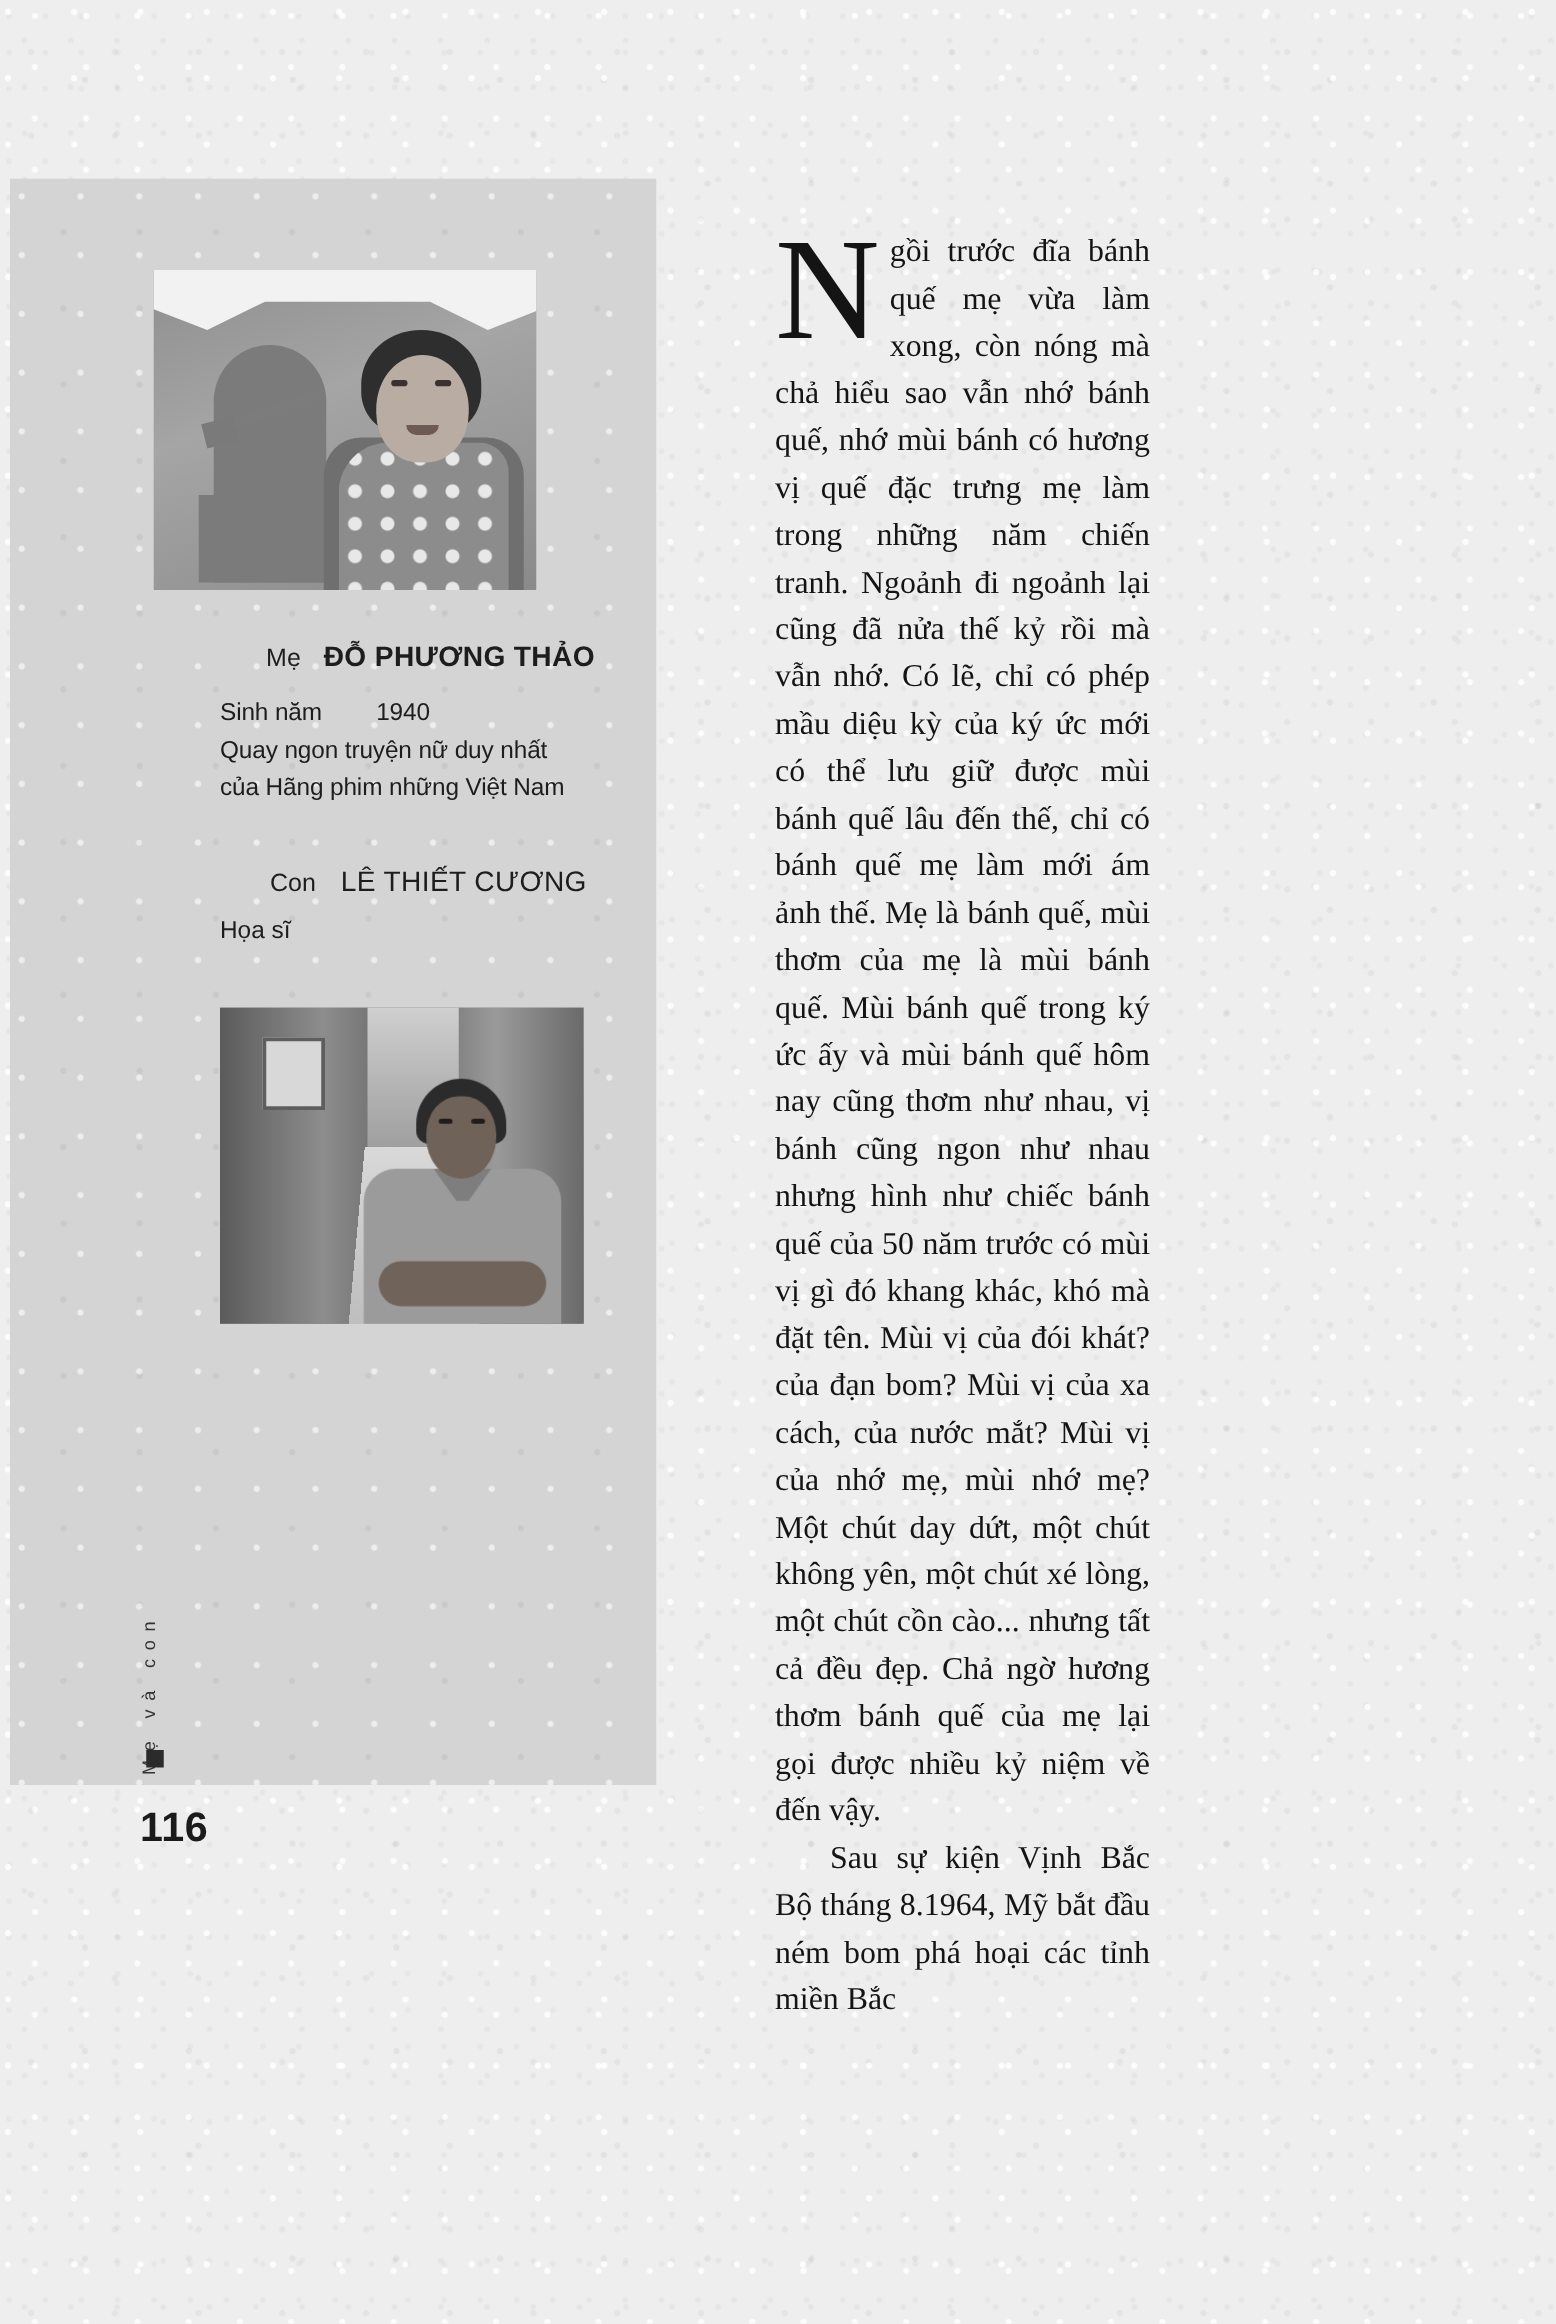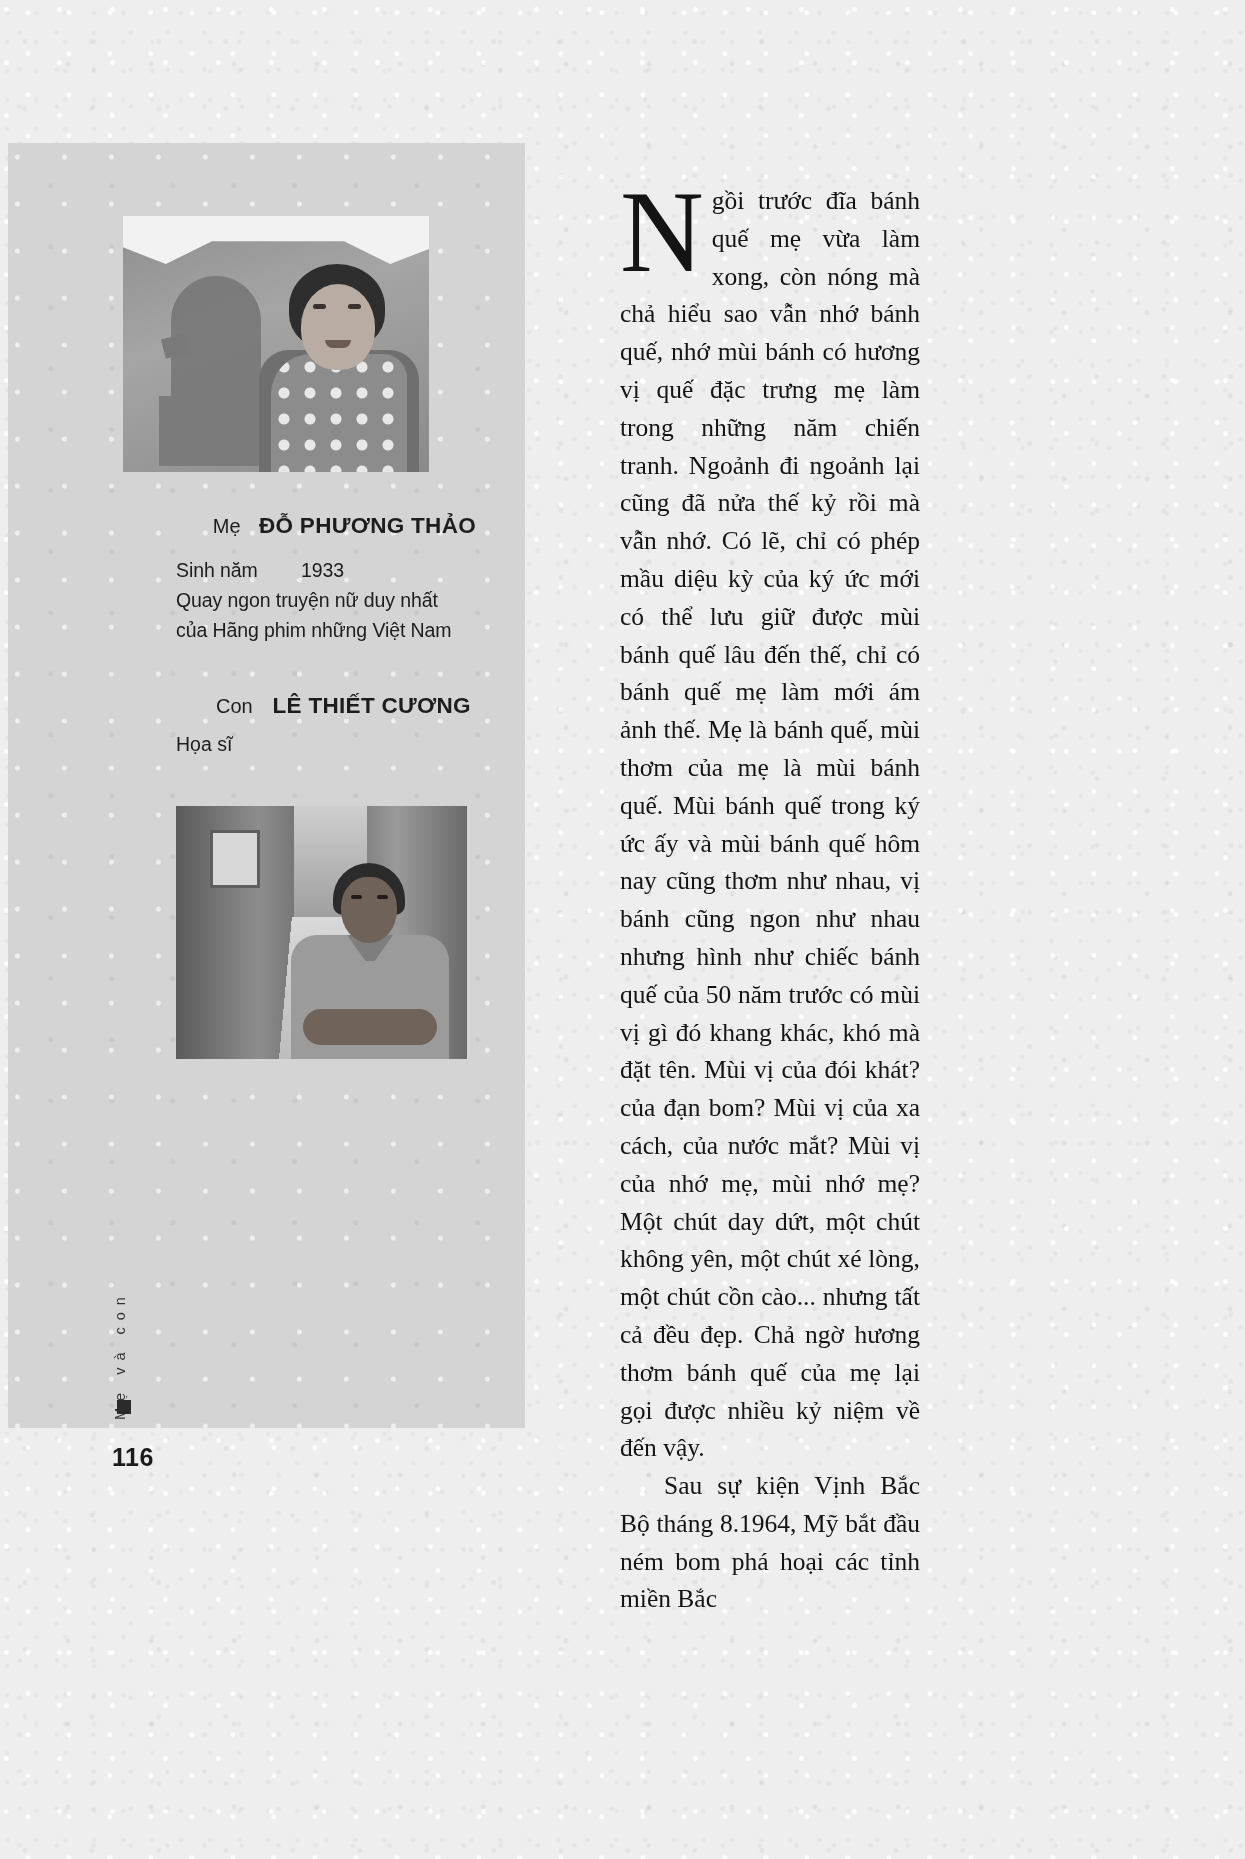--- a/index.html
+++ b/index.html
@@ -288,21 +288,21 @@
     white-space: nowrap;
   }
   .cap-row .yr { margin-left: 38px; }
   .cap-son {
     margin-top: 48px;
     font-size: 21px;
     text-align: left;
     padding-left: 40px;
   }
   .cap-son .role { font-size: 20px; margin-right: 14px; }
-  .cap-son .name { font-weight: bold; font-size: 22.5px; letter-spacing: .3px; }
+  .cap-son .name { font-weight: normal; font-size: 22.5px; letter-spacing: .3px; }
   .cap-job {
     margin-top: 14px;
     font-size: 19.5px;
     text-align: left;
     padding-right: 42px;
   }
 
   
   .running-head {
     position: absolute;
@@ -322,21 +322,21 @@
     left: 117px;
     top: 1400px;
     width: 14px;
     height: 14px;
     background: #2b2b2b;
   }
   .folio {
     position: absolute;
     left: 112px;
     top: 1443px;
-    font-size: 25px;
+    font-size: 33px;
     font-weight: bold;
     color: #1b1b1b;
     letter-spacing: .5px;
   }
 
   
   .column {
     position: absolute;
     left: 620px;
     top: 182px;
@@ -383,21 +383,21 @@
     </div>
   </div>
 
   <div class="caption">
     <div class="cap-line1">
       <span class="role">Mẹ</span>
       <span class="name">ĐỖ PHƯƠNG THẢO</span>
     </div>
     <div class="cap-row">
       <span>Sinh năm</span>
-      <span class="yr">1933</span>
+      <span class="yr">1940</span>
     </div>
     <div class="cap-row">Quay ngon truyện nữ duy nhất</div>
     <div class="cap-row">của Hãng phim những Việt Nam</div>
 
     <div class="cap-son">
       <span class="role">Con</span>
       <span class="name">LÊ THIẾT CƯƠNG</span>
     </div>
     <div class="cap-job">Họa sĩ</div>
   </div>

